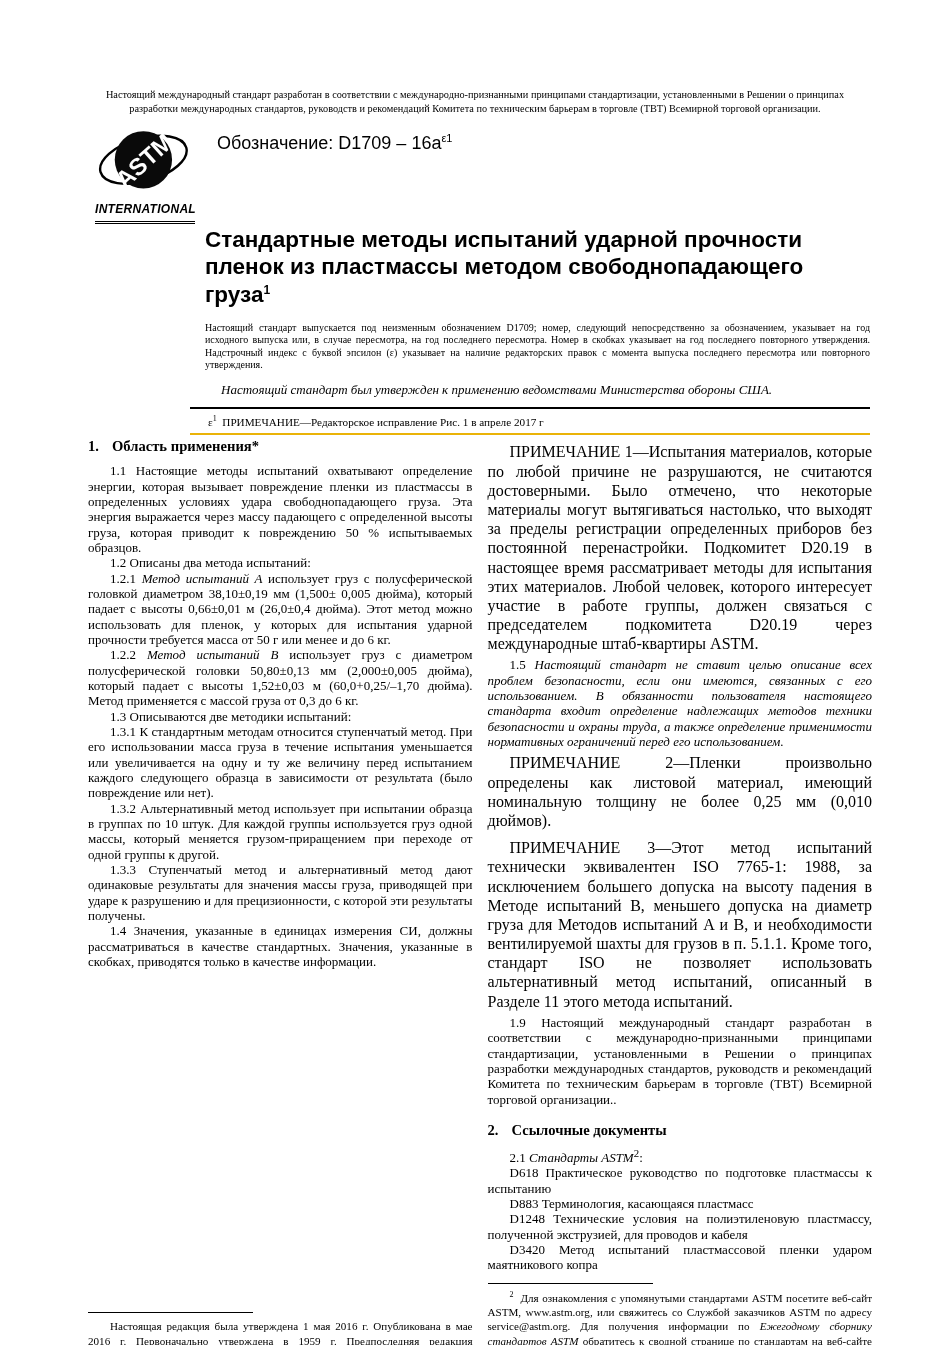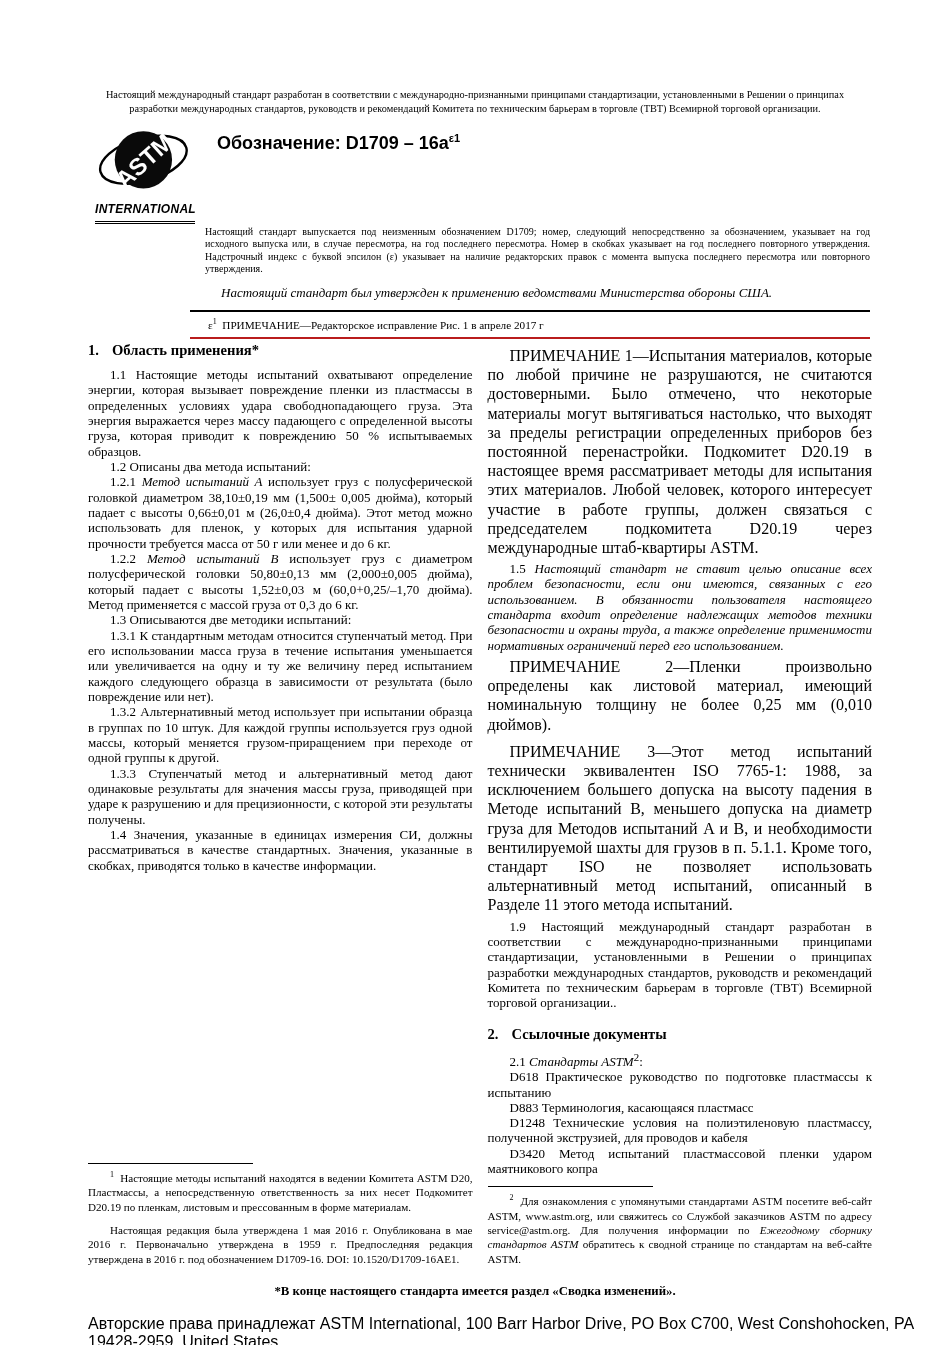--- a/index.html
+++ b/index.html
@@ -16,34 +16,34 @@
 
   .header-row{margin:8px 0 0 95px;display:flex;align-items:flex-start;}
   .logo{width:100px;text-align:center;}
   .logo-sub{
     font-family:"Liberation Sans", sans-serif;font-weight:bold;font-style:italic;
     font-size:12px;letter-spacing:.3px;border-bottom:3px double #000;
     padding-bottom:5px;margin-top:-4px;
   }
   .designation{
     margin:8px 0 0 22px;font-family:"Liberation Sans", sans-serif;
-    font-weight:bold;font-size:18px;
+    font-weight:normal;font-size:18px;
   }
   .designation sup{font-size:11px;}
 
   .title-block{margin:2px 80px 0 205px;}
   .doc-title{
     font-family:"Liberation Sans", sans-serif;font-weight:bold;
     font-size:22.5px;line-height:1.22;margin:0 0 14px 0;
   }
   .doc-title sup{font-size:12px;}
   .issuance{font-size:10px;line-height:1.24;text-align:justify;margin:0 0 10px;}
   .dod{font-size:13px;font-style:italic;margin:0 16px 9px;}
   .eps{
-    border-top:2px solid #000;border-bottom:2px solid #b91c1c;
+    border-top:2px solid #000;border-bottom:2px solid #eab308;
     margin-left:-15px;padding:5px 0 6px 18px;font-size:11.2px;
   }
   .eps sup{font-size:8px;}
 
   .columns{display:flex;margin:3px 78px 0 88px;gap:15px;min-height:762px;}
   .col{width:385px;display:flex;flex-direction:column;}
 
   h2.sec{font-size:14.6px;font-weight:bold;margin:0 0 8px 0;}
   h2.sec .secnum{margin-right:13px;}
   .sec2{margin-top:15px !important;}
@@ -78,20 +78,21 @@
         <ellipse cx="58" cy="45" rx="56" ry="27" fill="none" stroke="#000" stroke-width="3" transform="rotate(-16 58 45)"></ellipse>
         <circle cx="58" cy="45" r="36" fill="#0a0a0a"></circle>
         <text x="58" y="57" font-family="Liberation Sans, sans-serif" font-size="30" font-weight="bold" fill="#ffffff" text-anchor="middle" transform="rotate(-42 58 45)">ASTM</text>
       </svg>
       <div class="logo-sub">INTERNATIONAL</div>
     </div>
     <div class="designation"><span>Обозначение: D1709 – 16a</span><sup>ε1</sup></div>
   </div>
 
   <div class="title-block">
+    <h1 class="doc-title"><span>Стандартные методы испытаний ударной прочности пленок из пластмассы методом свободнопадающего груза</span><sup>1</sup></h1>
     <p class="issuance">Настоящий стандарт выпускается под неизменным обозначением D1709; номер, следующий непосредственно за обозначением, указывает на год исходного выпуска или, в случае пересмотра, на год последнего пересмотра. Номер в скобках указывает на год последнего повторного утверждения. Надстрочный индекс с буквой эпсилон (ε) указывает на наличие редакторских правок с момента выпуска последнего пересмотра или повторного утверждения.</p>
     <p class="dod">Настоящий стандарт был утвержден к применению ведомствами Министерства обороны США.</p>
     <div class="eps"><span>ε</span><sup>1</sup>&nbsp;
       <span>ПРИМЕЧАНИЕ—Редакторское исправление Рис. 1 в апреле 2017 г</span>
     </div>
   </div>
 
   <div class="columns">
 
     <div class="col">
@@ -109,23 +110,20 @@
         <span>использует груз с диаметром полусферической головки 50,80±0,13 мм (2,000±0,005 дюйма), который падает с высоты 1,52±0,03 м (60,0+0,25/–1,70 дюйма). Метод применяется с массой груза от 0,3 до 6 кг.</span>
       </p>
       <p class="body ind">1.3  Описываются две методики испытаний:</p>
       <p class="body ind">1.3.1  К стандартным методам относится ступенчатый метод. При его использовании масса груза в течение испытания уменьшается или увеличивается на одну и ту же величину перед испытанием каждого следующего образца в зависимости от результата (было повреждение или нет).</p>
       <p class="body ind">1.3.2  Альтернативный метод использует при испытании образца в группах по 10 штук. Для каждой группы используется груз одной массы, который меняется грузом-приращением при переходе от одной группы к другой.</p>
       <p class="body ind">1.3.3  Ступенчатый метод и альтернативный метод дают одинаковые результаты для значения массы груза, приводящей при ударе к разрушению и для прецизионности, с которой эти результаты получены.</p>
       <p class="body ind">1.4  Значения, указанные в единицах измерения СИ, должны рассматриваться в качестве стандартных. Значения, указанные в скобках, приводятся только в качестве информации.</p>
 
       <div class="fn-block">
         <div class="fnrule"></div>
-        <p class="fn ind"><sup>1</sup>&nbsp;
-          <span>Настоящие методы испытаний находятся в ведении Комитета ASTM D20, Пластмассы, а непосредственную ответственность за них несет Подкомитет D20.19 по пленкам, листовым и прессованным в форме материалам.</span>
-        </p>
         <p class="fn ind">Настоящая редакция была утверждена 1 мая 2016 г. Опубликована в мае 2016 г. Первоначально утверждена в 1959 г. Предпоследняя редакция утверждена в 2016 г. под обозначением D1709-16. DOI: 10.1520/D1709-16AE1.</p>
       </div>
     </div>
 
     <div class="col">
       <p class="note ind">ПРИМЕЧАНИЕ 1—Испытания материалов, которые по любой причине не разрушаются, не считаются достоверными. Было отмечено, что некоторые материалы могут вытягиваться настолько, что выходят за пределы регистрации определенных приборов без постоянной перенастройки. Подкомитет D20.19 в настоящее время рассматривает методы для испытания этих материалов. Любой человек, которого интересует участие в работе группы, должен связаться с председателем подкомитета D20.19 через международные штаб-квартиры ASTM.</p>
       <p class="body ind it">
         <span>1.5</span>
         <i>Настоящий стандарт не ставит целью описание всех проблем безопасности, если они имеются, связанных с его использованием. В обязанности пользователя настоящего стандарта входит определение надлежащих методов техники безопасности и охраны труда, а также определение применимости нормативных ограничений перед его использованием.</i>
       </p>

